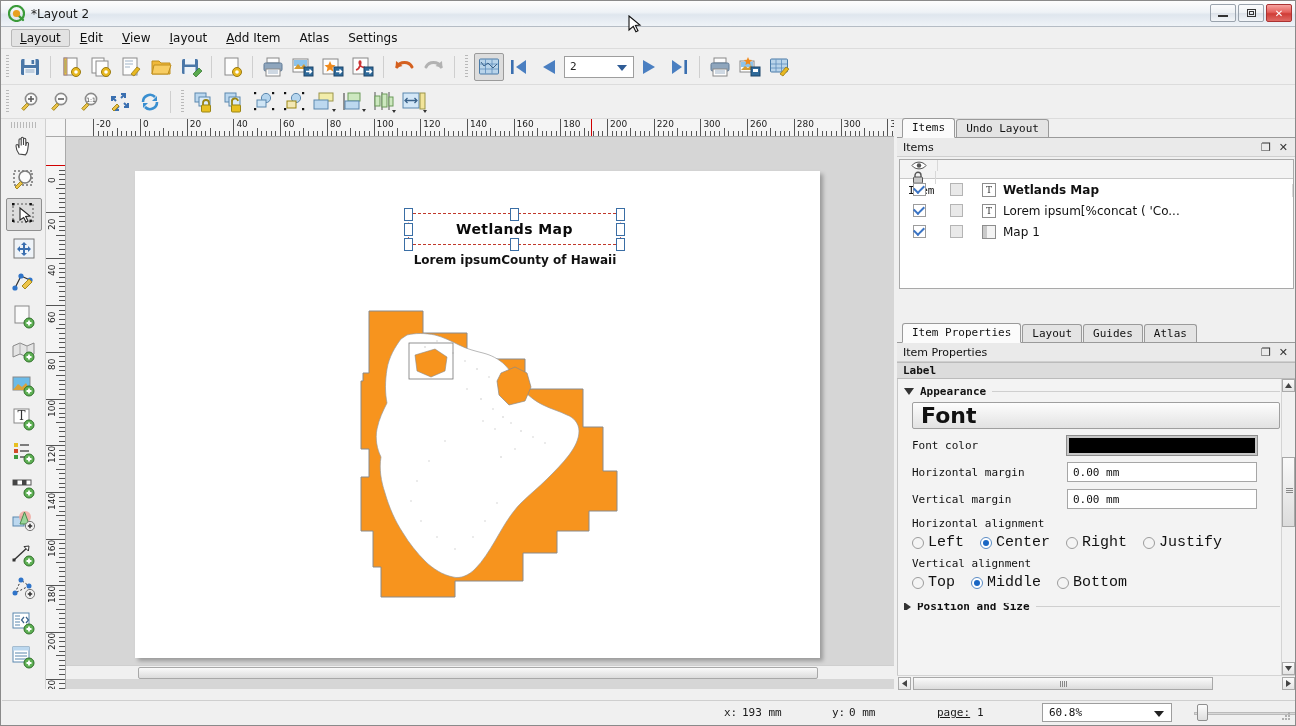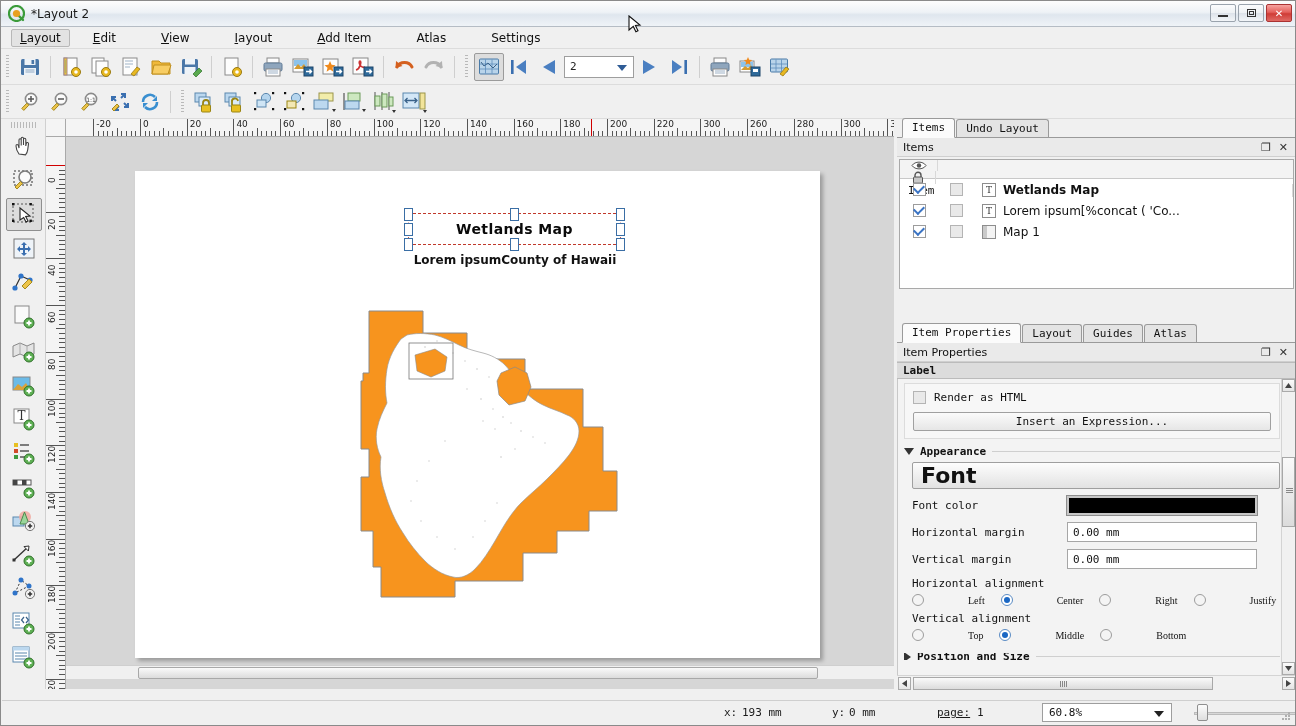--- a/index.html
+++ b/index.html
@@ -55,21 +55,21 @@
   
   #menubar {
     position: absolute; left: 0; top: 26px; width: 1296px; height: 22px;
     background: #f0f0f0;
     border-bottom: 1px solid #dcdcdc;
     display: flex; align-items: center; padding-left: 10px;
   }
   .menu-item {
     font-family: "DejaVu Sans", sans-serif;
     font-size: 12px; color: #111;
-    padding: 2px 22px; margin-right: 1px;
+    padding: 2px 9px; margin-right: 1px;
     cursor: default;
   }
   .menu-item.active {
     background: #e3e3e3;
     border: 1px solid #b8b8b8;
     border-radius: 2px;
     padding: 1px 8px;
   }
   .menu-item u { text-decoration: underline; }
 
@@ -299,21 +299,21 @@
     border: 2px solid #c6c6c6; outline: 1px solid #8d8d8d;
   }
   .radio-row { display: flex; align-items: center; margin: 4px 0 0 14px; gap: 4px; }
   .radio {
     width: 12px; height: 12px; border-radius: 50%;
     border: 1px solid #9c9c9c; background: #f4f4f4;
     display: flex; align-items: center; justify-content: center;
   }
   .radio.sel { background: #fff; border-color: #5a8bc4; }
   .radio.sel::after { content:""; width: 6px; height: 6px; border-radius: 50%; background: #1a67c4; }
-  .radio-lbl { font-family:Liberation Serif, serif; font-size: 10px; color: #111; margin-right: 12px; margin-left: 40px; }
+  .radio-lbl { font-family:Liberation Mono, monospace; font-size: 15px; color: #111; margin-right: 12px; }
 
   .vscroll {
     position: absolute; right: 1px; top: 0; width: 14px; height: 100%;
     background: #f1f1f1; border-left: 1px solid #d4d4d4;
   }
   .vscroll .up, .vscroll .down {
     position: absolute; left: 0; width: 13px; height: 13px;
     background: linear-gradient(to bottom,#fbfbfb,#e4e4e4); border: 1px solid #aaa;
     display:flex;align-items:center;justify-content:center;
   }
@@ -1327,27 +1327,20 @@
       <span>Item Properties</span>
       <span class="ctrls">
         <span class="pt-btn">❐</span>
         <span class="pt-btn">✕</span>
       </span>
     </div>
     <div class="group-head">Label</div>
 
     <div id="props-scroll">
 
-      <div class="prop-card">
-        <div style="display:flex;align-items:center;gap:8px;">
-          <span class="cbx grey"></span>
-          <span class="lbl">Render as HTML</span>
-        </div>
-        <div class="btn-wide" style="margin-top:8px">Insert an Expression...</div>
-      </div>
 
       <div class="collapse-head">
         <span class="tri-down"></span>
         <span class="lbl" style="font-weight:bold">Appearance</span>
         <span class="hrline"></span>
       </div>
 
       <div class="font-btn">Font</div>
 
       <div class="row2">

